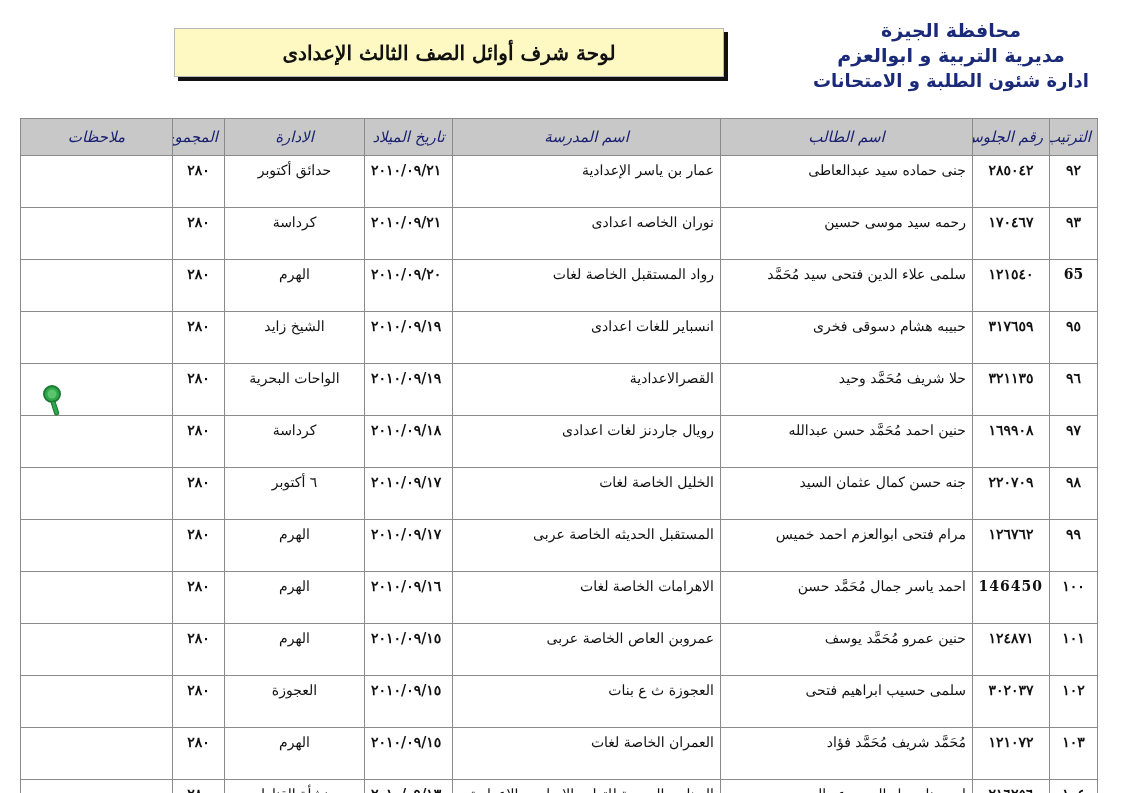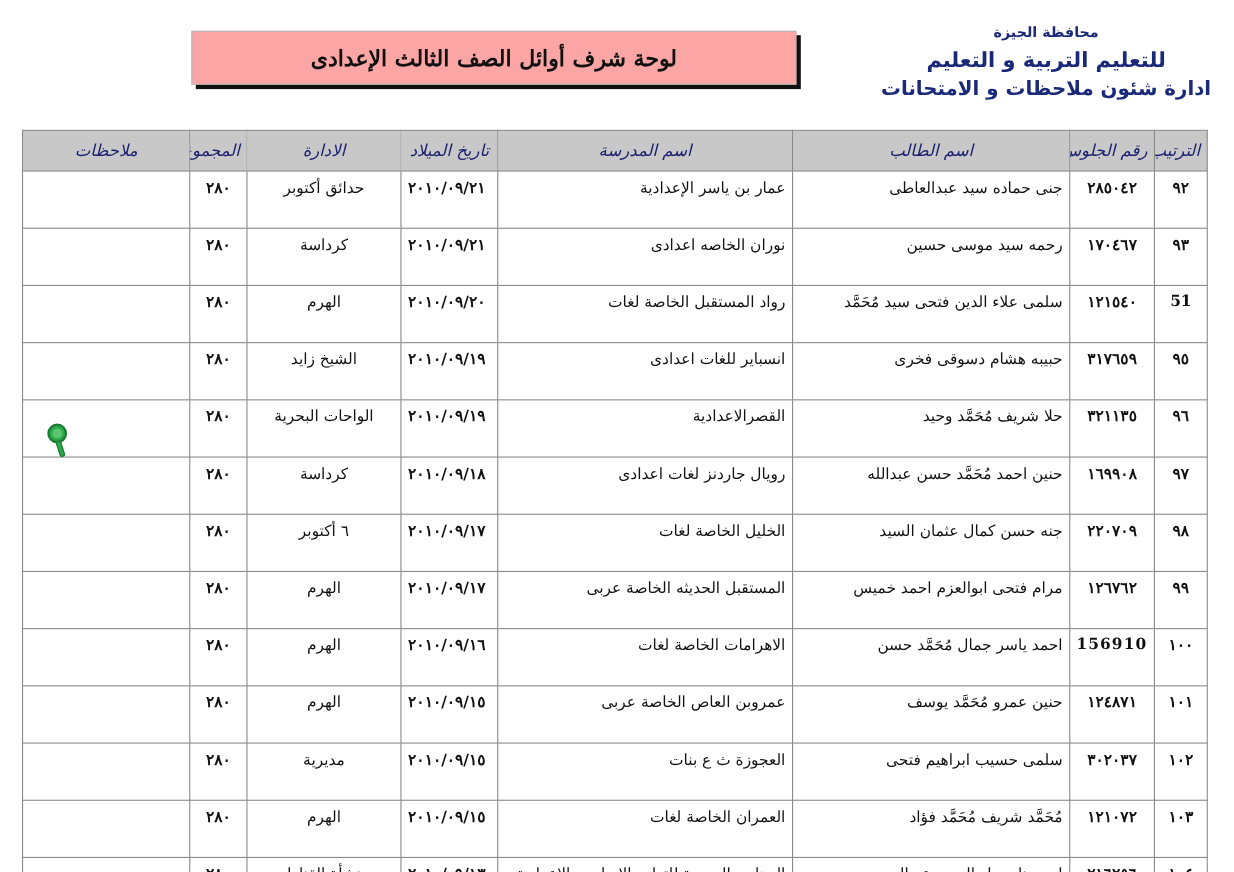--- a/index.html
+++ b/index.html
@@ -20,32 +20,32 @@
       left: 795px;
       top: 18px;
       width: 312px;
       text-align: center;
       direction: rtl;
       color: #1a2a78;
       font-family: "DejaVu Sans", sans-serif;
       font-weight: bold;
       line-height: 25px;
     }
-    .org-header .line1 { font-size: 13px; }
+    .org-header .line1 { font-size: 19px; }
     .org-header .line2 { font-size: 19px; }
     .org-header .line3 { font-size: 18px; }
 
     .title-box {
       position: absolute;
       left: 174px;
       top: 28px;
       width: 548px;
       height: 47px;
       border: 1px solid #b8b8b8;
-      background: #fca5a5;
+      background: #fef9c3;
       box-shadow: 4px 4px 0 0 #111;
       display: flex;
       align-items: center;
       justify-content: center;
       direction: rtl;
     }
     .title-box span {
       font-family: "DejaVu Serif", serif;
       font-weight: bold;
       font-size: 20px;
@@ -98,22 +98,22 @@
       top: 384px;
       width: 24px;
       height: 34px;
     }
   </style>
 </head>
 <body>
 
 <div class="org-header">
   <div class="line1">محافظة الجيزة</div>
-  <div class="line2">للتعليم التربية و التعليم</div>
-  <div class="line3">ادارة شئون ملاحظات و الامتحانات</div>
+  <div class="line2">مديرية التربية و ابوالعزم</div>
+  <div class="line3">ادارة شئون الطلبة و الامتحانات</div>
 </div>
 
 <div class="title-box">
   <span>لوحة شرف أوائل الصف الثالث الإعدادى</span>
 </div>
 
 <table class="honor">
   <colgroup>
     <col style="width:48px">
     <col style="width:77px">
@@ -151,21 +151,21 @@
         <td class="c-rank">٩٣</td>
         <td class="c-seat">١٧٠٤٦٧</td>
         <td class="c-name">رحمه سيد موسى حسين</td>
         <td class="c-school">نوران الخاصه اعدادى</td>
         <td class="c-dob">٢٠١٠/٠٩/٢١</td>
         <td class="c-admin">كرداسة</td>
         <td class="c-total">٢٨٠</td>
         <td class="c-notes"></td>
       </tr>
       <tr>
-        <td class="c-rank">51</td>
+        <td class="c-rank">65</td>
         <td class="c-seat">١٢١٥٤٠</td>
         <td class="c-name">سلمى علاء الدين فتحى سيد مُحَمَّد</td>
         <td class="c-school">رواد المستقبل الخاصة لغات</td>
         <td class="c-dob">٢٠١٠/٠٩/٢٠</td>
         <td class="c-admin">الهرم</td>
         <td class="c-total">٢٨٠</td>
         <td class="c-notes"></td>
       </tr>
       <tr>
         <td class="c-rank">٩٥</td>
@@ -212,21 +212,21 @@
         <td class="c-seat">١٢٦٧٦٢</td>
         <td class="c-name">مرام فتحى ابوالعزم احمد خميس</td>
         <td class="c-school">المستقبل الحديثه الخاصة عربى</td>
         <td class="c-dob">٢٠١٠/٠٩/١٧</td>
         <td class="c-admin">الهرم</td>
         <td class="c-total">٢٨٠</td>
         <td class="c-notes"></td>
       </tr>
       <tr>
         <td class="c-rank">١٠٠</td>
-        <td class="c-seat">156910</td>
+        <td class="c-seat">146450</td>
         <td class="c-name">احمد ياسر جمال مُحَمَّد حسن</td>
         <td class="c-school">الاهرامات الخاصة لغات</td>
         <td class="c-dob">٢٠١٠/٠٩/١٦</td>
         <td class="c-admin">الهرم</td>
         <td class="c-total">٢٨٠</td>
         <td class="c-notes"></td>
       </tr>
       <tr>
         <td class="c-rank">١٠١</td>
         <td class="c-seat">١٢٤٨٧١</td>
@@ -236,21 +236,21 @@
         <td class="c-admin">الهرم</td>
         <td class="c-total">٢٨٠</td>
         <td class="c-notes"></td>
       </tr>
       <tr>
         <td class="c-rank">١٠٢</td>
         <td class="c-seat">٣٠٢٠٣٧</td>
         <td class="c-name">سلمى حسيب ابراهيم فتحى</td>
         <td class="c-school">العجوزة ث ع بنات</td>
         <td class="c-dob">٢٠١٠/٠٩/١٥</td>
-        <td class="c-admin">مديرية</td>
+        <td class="c-admin">العجوزة</td>
         <td class="c-total">٢٨٠</td>
         <td class="c-notes"></td>
       </tr>
       <tr>
         <td class="c-rank">١٠٣</td>
         <td class="c-seat">١٢١٠٧٢</td>
         <td class="c-name">مُحَمَّد شريف مُحَمَّد فؤاد</td>
         <td class="c-school">العمران الخاصة لغات</td>
         <td class="c-dob">٢٠١٠/٠٩/١٥</td>
         <td class="c-admin">الهرم</td>

